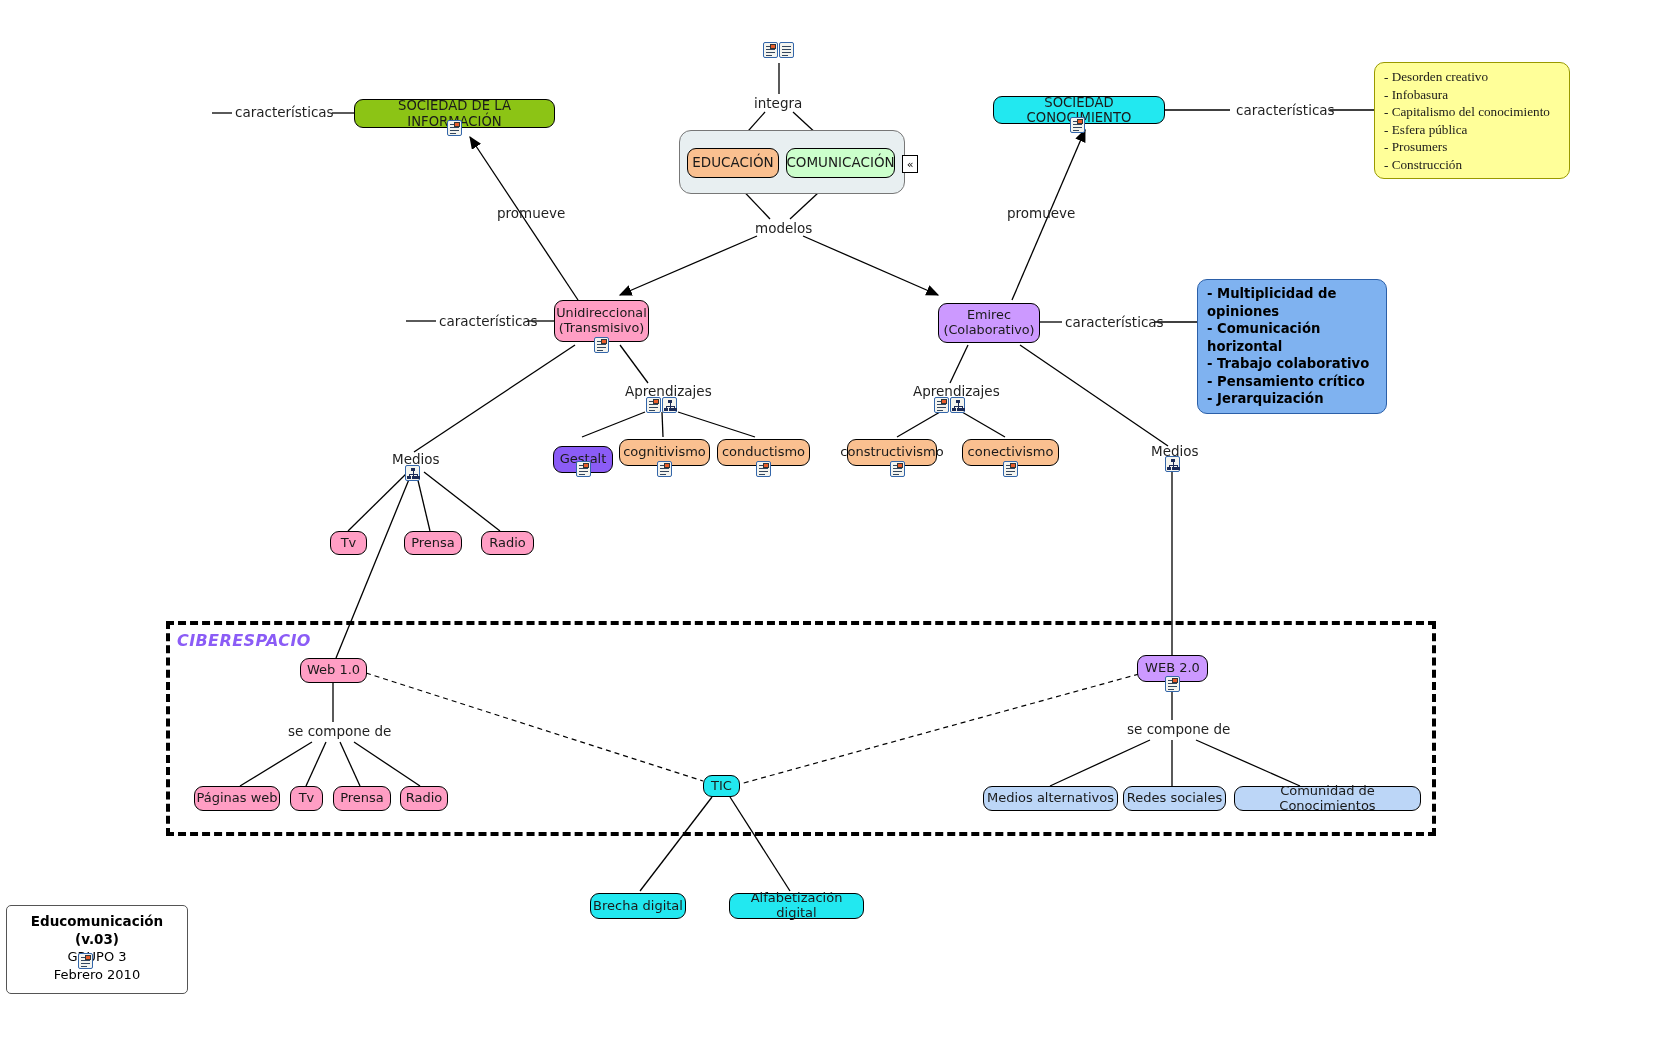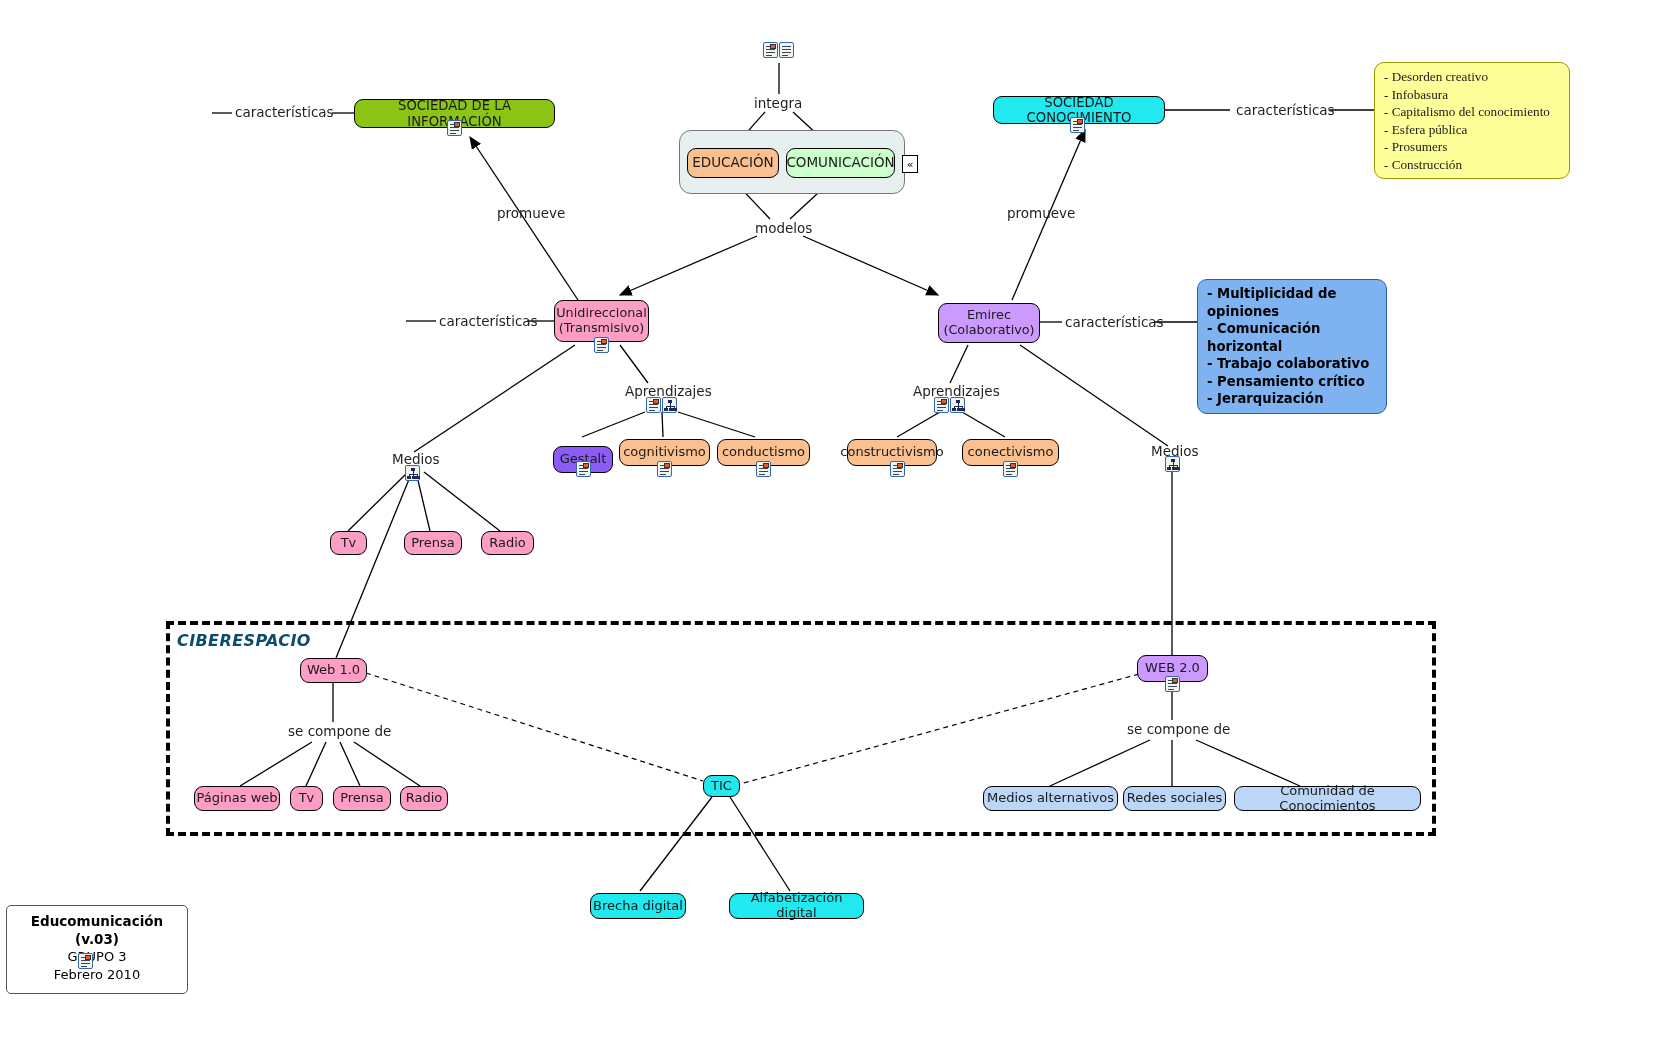--- a/index.html
+++ b/index.html
@@ -34,21 +34,21 @@
   .ic.tree{background:#f4f4ef;}
   .ic.tree .tbox{position:absolute;width:4px;height:3px;background:#1b2a55;border:0;}
   .ic.tree .tbox.t{left:5px;top:2px}
   .ic.tree .tbox.l{left:1px;top:10px}
   .ic.tree .tbox.m{left:5.5px;top:10px}
   .ic.tree .tbox.r{left:10px;top:10px}
   .ic.tree .tstem{position:absolute;background:#1b2a55;}
 
   .dashed-box{position:absolute;border:4px dashed #000;box-sizing:border-box;z-index:1;}
   .ciber-title{position:absolute;font-style:italic;font-weight:bold;font-size:16px;
-      letter-spacing:.4px;color:#0c4a6e;z-index:4;}
+      letter-spacing:.4px;color:#8b5cf6;z-index:4;}
 
   .legend{position:absolute;border:1.2px solid #555;border-radius:5px;background:#fff;
       text-align:center;font-size:13px;line-height:1.35;padding:6px 10px 9px;z-index:6;}
   .legend .l1{font-weight:bold;font-size:13.5px;}
 
   .collapse{position:absolute;border:1.3px solid #000;background:#fff;font-size:11px;
       width:14px;height:16px;display:flex;align-items:center;justify-content:center;z-index:8;}
 
   .group-box{position:absolute;background:#e8eff1;border:1.5px solid #777;
       border-radius:12px;z-index:2;}

